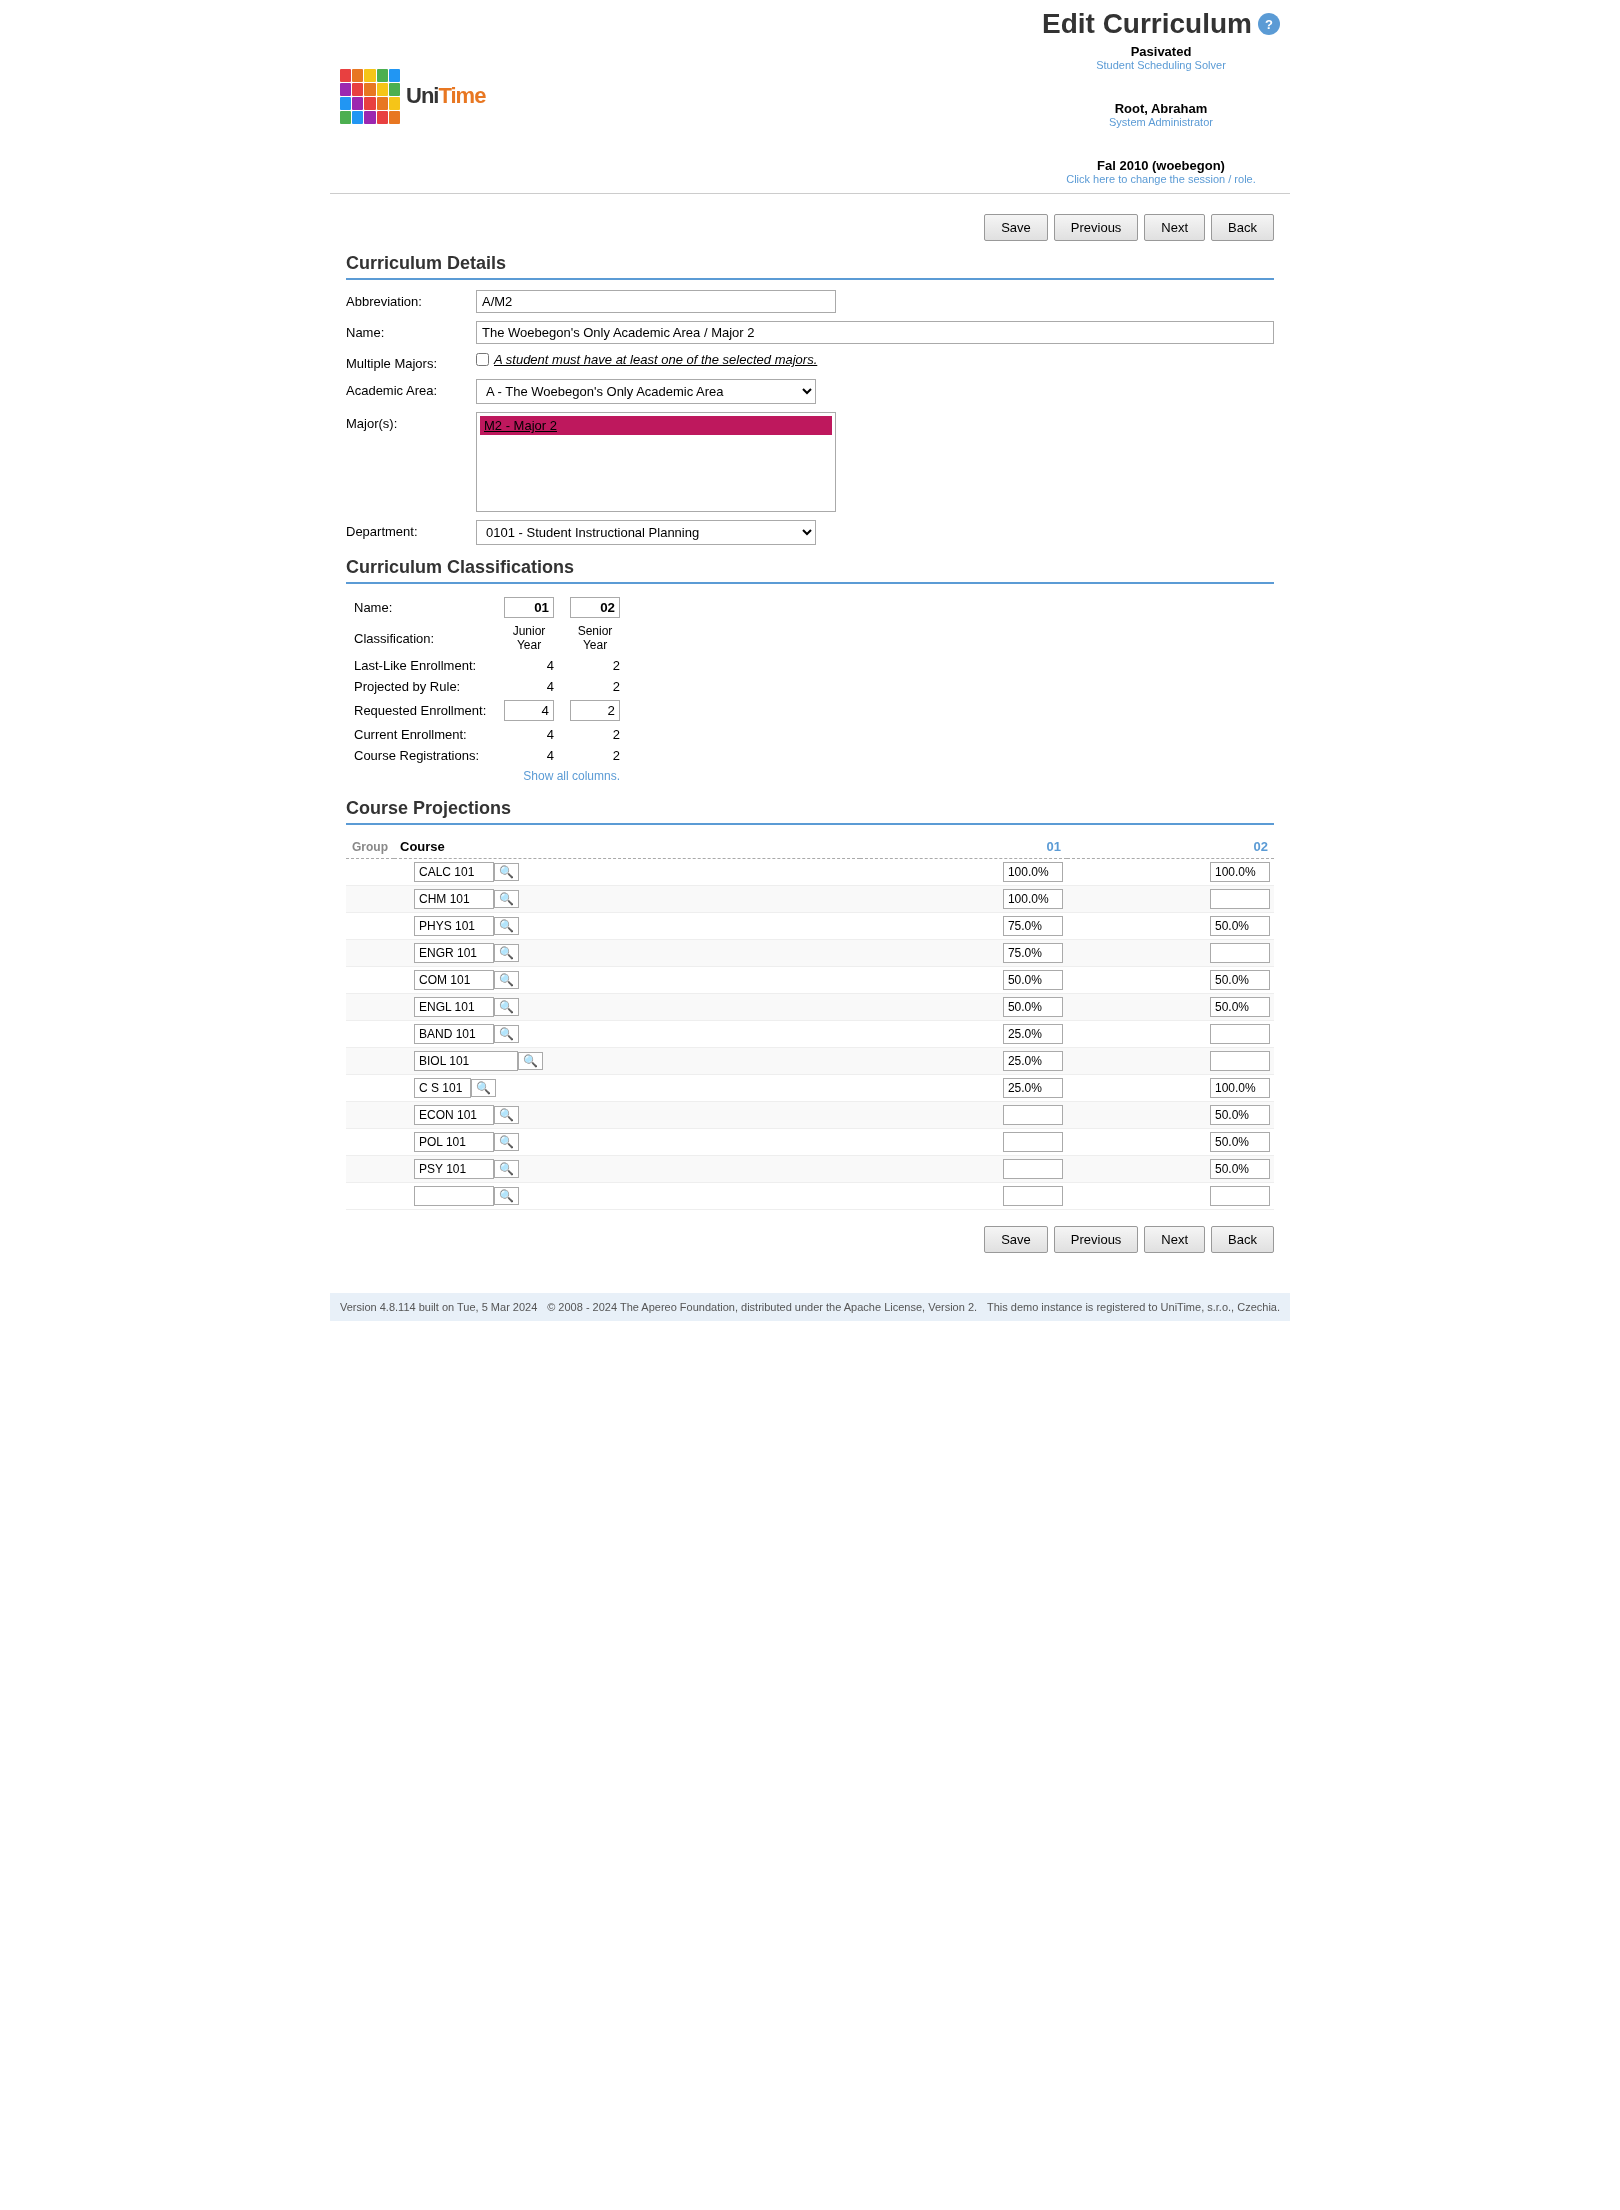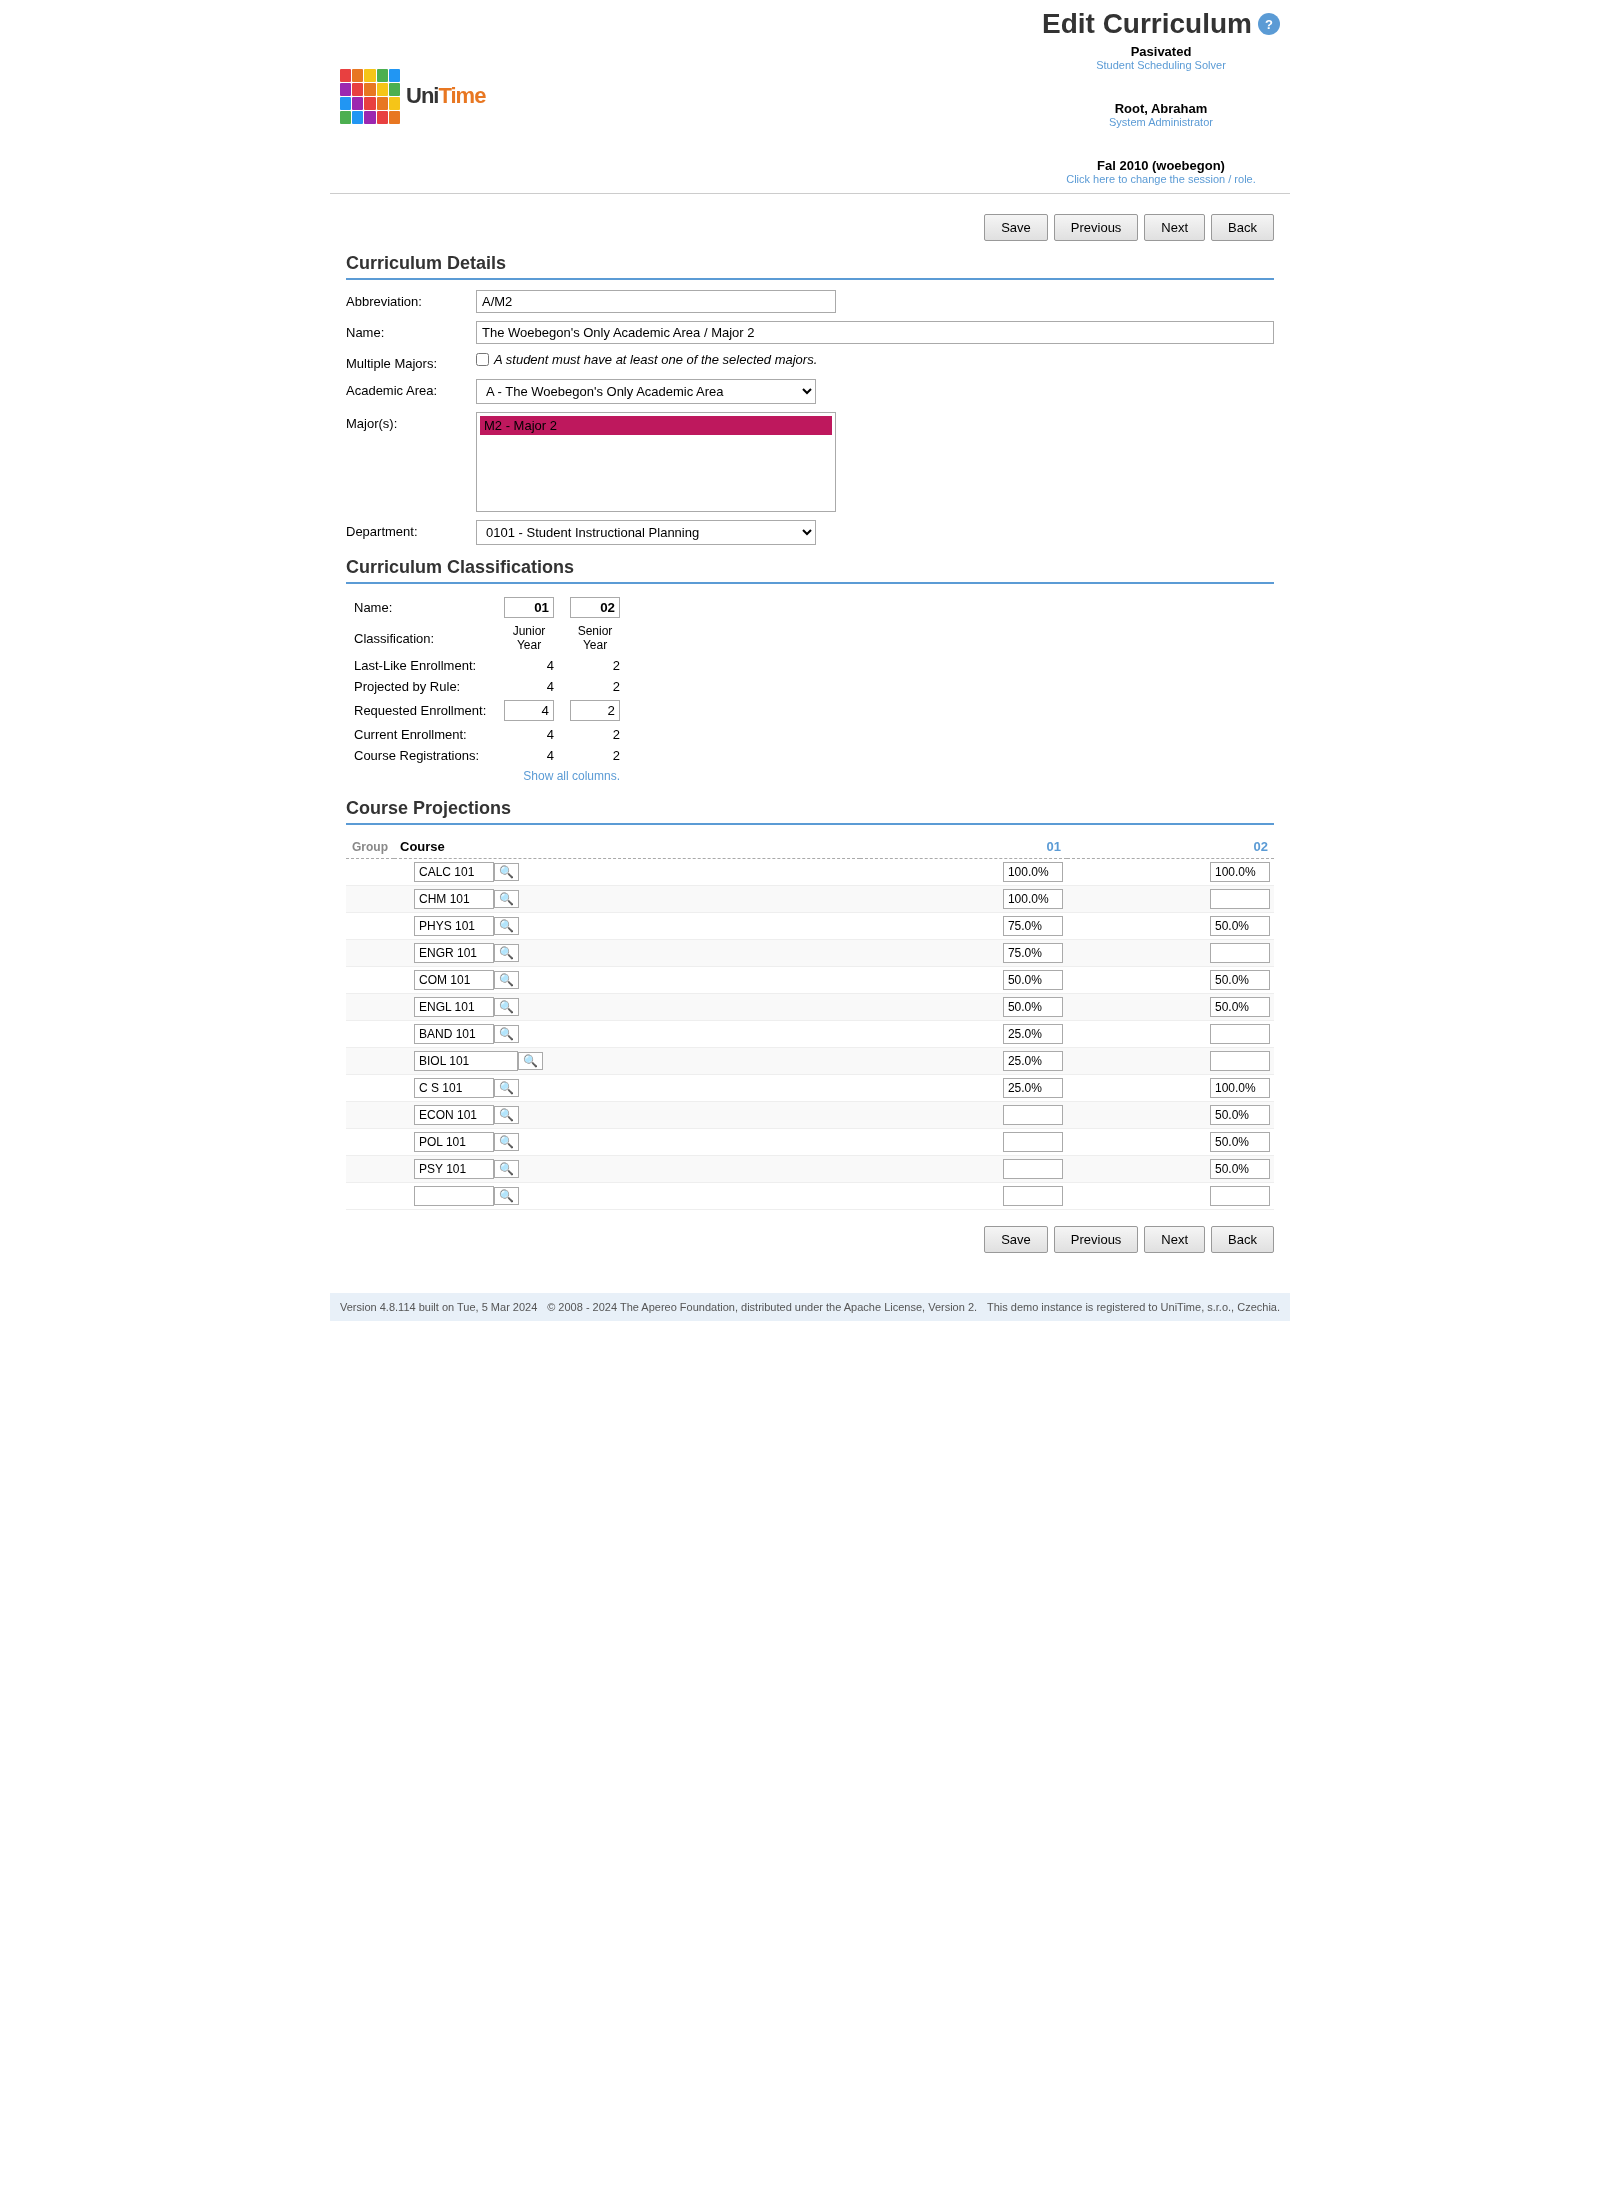--- a/index.html
+++ b/index.html
@@ -21,21 +21,21 @@
     
     .toolbar { display: flex; gap: 6px; margin: 10px 0; justify-content: flex-end; }
     .btn { padding: 5px 16px; border: 1px solid #999; background: linear-gradient(to bottom, #f5f5f5, #e0e0e0); cursor: pointer; font-size: 13px; border-radius: 2px; }
 
     
     .section-title { font-size: 18px; font-weight: bold; color: #333; border-bottom: 2px solid #5b9bd5; padding-bottom: 4px; margin: 12px 0 10px; }
 
     
     .form-row { display: flex; align-items: flex-start; margin-bottom: 8px; }
     .form-label { width: 130px; font-weight: normal; padding-top: 4px; flex-shrink: 0; }
-    .form-value { flex: 1; }
+    .form-value { flex: 1; text-decoration: underline; }
     input[type="text"].field { border: 1px solid #aaa; padding: 3px 5px; font-size: 13px; width: 100%; }
     input[type="text"].field-abbr { width: 360px; }
     select.field-select { border: 1px solid #aaa; padding: 3px 5px; font-size: 13px; width: 340px; background: #fff; }
     .checkbox-label { font-style: italic; display: flex; align-items: center; gap: 5px; }
     .majors-list { border: 1px solid #aaa; width: 360px; height: 100px; padding: 3px; background: #fff; overflow-y: auto; }
     .major-item { background: #be185d; padding: 2px 4px; margin-bottom: 2px; font-size: 13px; }
 
     
     .class-table { border-collapse: collapse; font-size: 13px; }
     .class-table td, .class-table th { padding: 3px 8px; text-align: right; }
@@ -283,21 +283,21 @@
           <td style="text-align: right;"><input type="text" class="pct-input" style=""></td>
         </tr>
         <tr class="course-row" style="border-bottom: 1px solid rgb(238, 238, 238);">
           <td class="col-group"></td>
           <td class="course-name"><input type="text" value="BIOL 101" style="border: 1px solid rgb(170, 170, 170); padding: 2px 4px; font-size: 12px; width: 104px;"><button class="search-icon-btn">🔍</button></td>
           <td style="text-align: right;"><input type="text" class="pct-input" value="25.0%" style=""></td>
           <td style="text-align: right;"><input type="text" class="pct-input" style=""></td>
         </tr>
         <tr class="course-row" style="border-bottom: 1px solid rgb(238, 238, 238);">
           <td class="col-group"></td>
-          <td class="course-name"><input type="text" value="C S 101" style="border: 1px solid rgb(170, 170, 170); padding: 2px 4px; font-size: 12px; width: 80px;"><button class="search-icon-btn">🔍</button></td>
+          <td class="course-name"><input type="text" value="C S 101" style="border: 1px solid rgb(170, 170, 170); padding: 2px 4px; font-size: 12px; width: 57px;"><button class="search-icon-btn">🔍</button></td>
           <td style="text-align: right;"><input type="text" class="pct-input" value="25.0%" style=""></td>
           <td style="text-align: right;"><input type="text" class="pct-input" value="100.0%" style=""></td>
         </tr>
         <tr class="course-row" style="border-bottom: 1px solid rgb(238, 238, 238);">
           <td class="col-group"></td>
           <td class="course-name"><input type="text" value="ECON 101" style="border: 1px solid rgb(170, 170, 170); padding: 2px 4px; font-size: 12px; width: 80px;"><button class="search-icon-btn">🔍</button></td>
           <td style="text-align: right;"><input type="text" class="pct-input" style=""></td>
           <td style="text-align: right;"><input type="text" class="pct-input" value="50.0%" style=""></td>
         </tr>
         <tr class="course-row" style="border-bottom: 1px solid rgb(238, 238, 238);">

